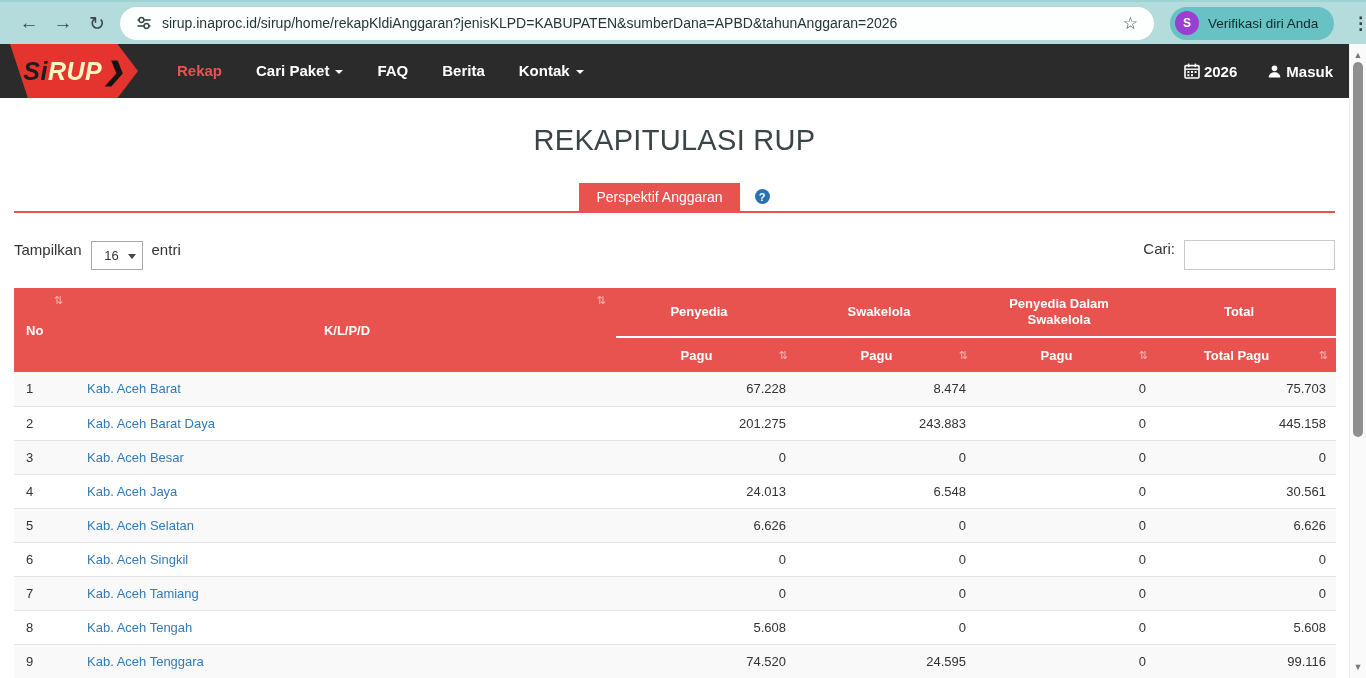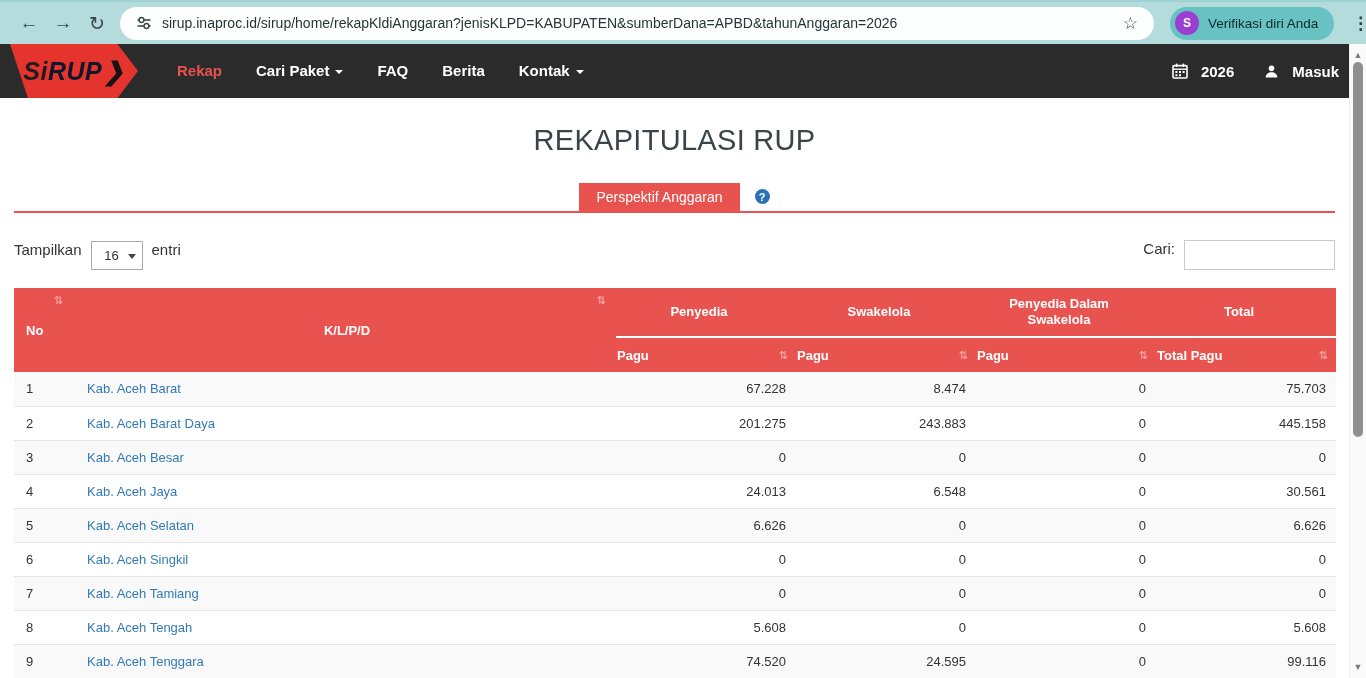--- a/index.html
+++ b/index.html
@@ -55,44 +55,44 @@
   .sb-up{top:4px;}
   .sb-down{bottom:4px;}
   .sb-thumb{
     position:absolute;top:18px;left:3px;width:10px;height:375px;background:#8f8f8f;
     border-radius:6px;cursor:pointer;
   }
 
   
   .navbar{
     height:54px;background:var(--navbar);display:flex;align-items:center;
-    width:1349px;padding-right:10px;
+    width:1349px;padding-right:16px;
   }
   .logo{
     margin-left:10px;width:128px;height:54px;background:#e5332e;flex:none;cursor:pointer;
     clip-path:polygon(0 0,84% 0,100% 50%,84% 100%,14% 100%);
     display:flex;align-items:center;justify-content:center;
     font-style:italic;font-weight:800;font-size:25px;letter-spacing:.5px;
   }
   .logo .si{color:#1d1d1d;}
-  .logo .rup{color:#0f172a;}
+  .logo .rup{color:#fef9c3;}
   .logo .chev{color:#141414;margin-left:1px;}
   .nav-menu{display:flex;list-style:none;margin:0 0 0 22px;padding:0;}
   .nav-item{
     padding:0 17px;line-height:54px;font-size:15px;font-weight:600;color:#fff;
     cursor:pointer;white-space:nowrap;
   }
   .nav-item.active{color:var(--accent);}
   .caret{
     display:inline-block;margin-left:6px;vertical-align:middle;
     border-left:4px solid transparent;border-right:4px solid transparent;border-top:4px solid #fff;
   }
   .nav-right{margin-left:auto;display:flex;align-items:center;gap:30px;}
   .nav-right .nav-tool{
-    display:flex;align-items:center;gap:13px;color:#fff;font-size:15px;font-weight:600;cursor:pointer;
+    display:flex;align-items:center;gap:4px;color:#fff;font-size:15px;font-weight:600;cursor:pointer;
   }
 
   
   .page{width:1349px;}
   .page-title{
     text-align:center;margin-top:24px;font-size:29px;font-weight:500;color:#3a4449;
     letter-spacing:.3px;line-height:36px;
   }
   .tabbar{
     display:flex;align-items:flex-end;justify-content:center;
@@ -128,21 +128,21 @@
   .rup-table{
     width:1322px;margin:0 14px;border-collapse:collapse;table-layout:fixed;font-size:13px;
   }
   .rup-table thead th{
     background:var(--accent);color:#fff;font-weight:bold;position:relative;
   }
   th.th-no{width:64px;height:84px;text-align:left;padding-left:12px;vertical-align:middle;}
   th.th-klpd{width:538px;text-align:center;vertical-align:middle;}
   th.th-group{height:49px;text-align:center;vertical-align:middle;border-bottom:2px solid #fff;
     padding:0 24px 0 10px;line-height:16px;}
-  th.th-sub{height:35px;text-align:left;vertical-align:middle;padding-right:20px;}
+  th.th-sub{height:35px;text-align:center;vertical-align:middle;padding-right:20px;}
   .sort-icon{
     font-size:11px;color:rgba(255,255,255,.55);font-weight:normal;line-height:1;
   }
   .sort-no{position:absolute;top:7px;left:40px;}
   .sort-klpd{position:absolute;top:7px;right:10px;}
   .sort-sub{position:absolute;right:8px;top:50%;transform:translateY(-50%);}
   .rup-table tbody tr{height:34px;border-bottom:1px solid #e4e4e4;}
   .rup-table tbody tr:nth-child(odd){background:#f9f9f9;}
   td.td-no{padding-left:12px;color:#333;}
   td.td-name{padding-left:9px;margin-top:20px;}

